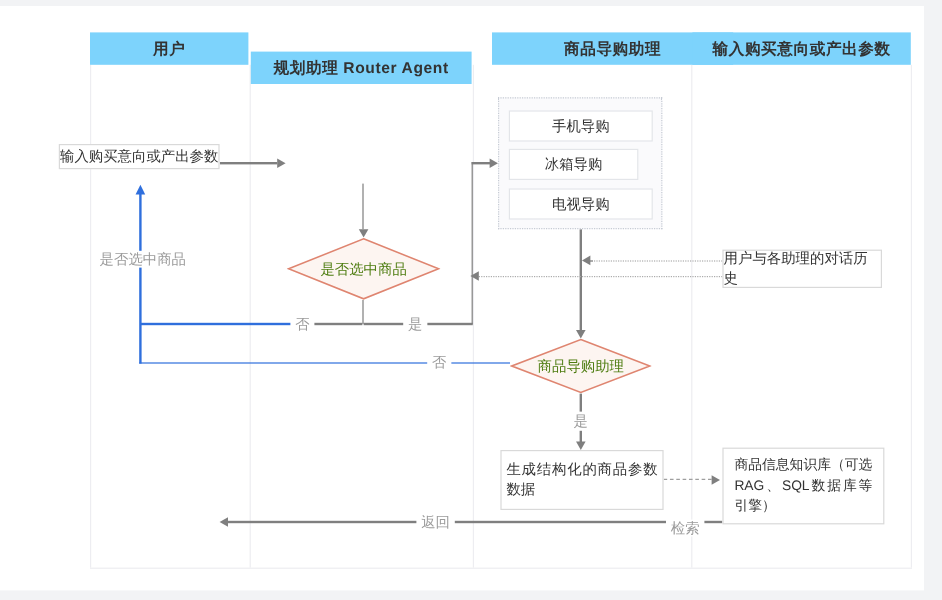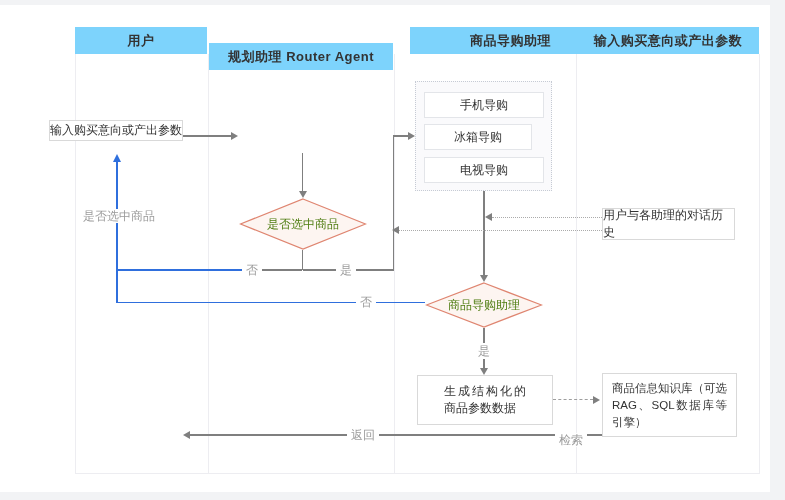--- a/index.html
+++ b/index.html
@@ -128,21 +128,21 @@
   </div>
 
   <div class="diamond" style="left:425px;top:282px;width:118px;height:46px;">
     <svg width="118" height="46" viewBox="0 0 118 46">
       <polygon points="59,1 116.5,23 59,45 1.5,23" fill="#FDF5F1" stroke="#DF8570" stroke-width="1.3"></polygon>
     </svg>
     <span>商品导购助理</span>
   </div>
 
   <div class="node" style="left:602px;top:208px;width:133px;height:32px;">用户与各助理的对话历史</div>
-  <div class="node txt" style="left:417px;top:375px;width:136px;height:50px;padding:7px 26px;">生成结构化的商品参数数据</div>
+  <div class="node txt" style="left:417px;top:375px;width:136px;height:50px;padding:7px 4px;">生成结构化的商品参数数据</div>
   <div class="node txt" style="left:602px;top:373px;width:135px;height:64px;padding:6px 9px;font-size:11.5px;">商品信息知识库（可选RAG、SQL数据库等引擎）</div>
 
   <div class="lbl" style="left:119px;top:216px;">是否选中商品</div>
   <div class="lbl" style="left:252px;top:270px;">否</div>
   <div class="lbl" style="left:346px;top:270px;">是</div>
   <div class="lbl" style="left:366px;top:302px;">否</div>
   <div class="lbl" style="left:484px;top:351px;">是</div>
   <div class="lbl" style="left:571px;top:400px;margin-top:40px;">检索</div>
   <div class="lbl" style="left:363px;top:435px;">返回</div>
 </div>

